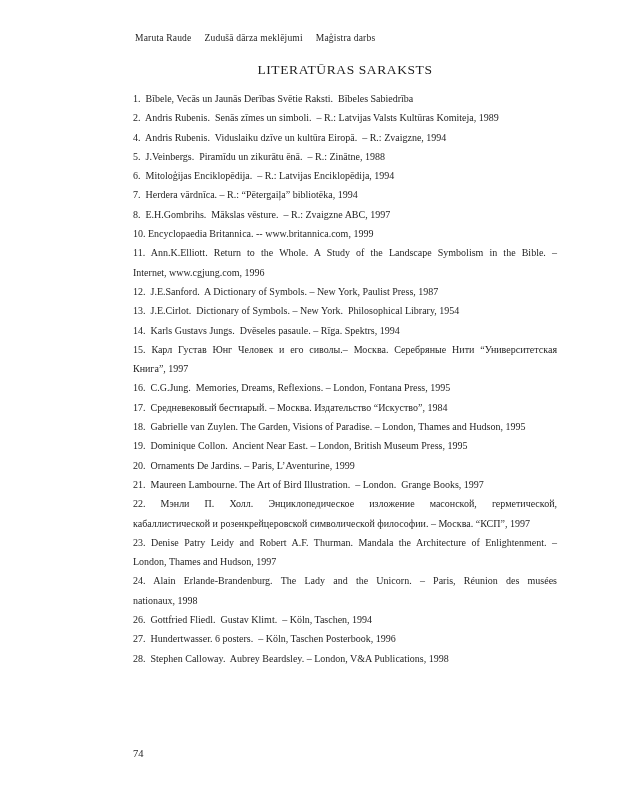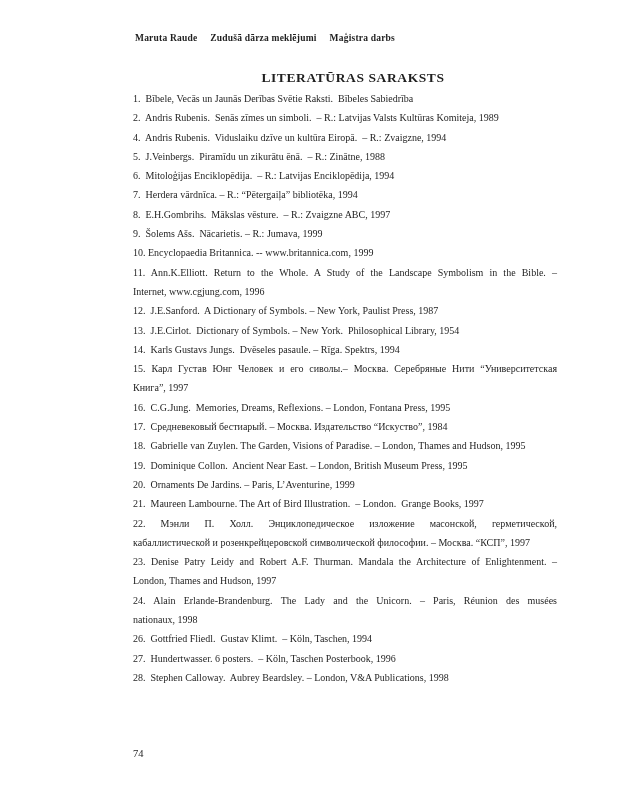--- a/index.html
+++ b/index.html
@@ -16,31 +16,30 @@
     color: #1f1f1f;
     overflow: hidden;
   }
   .header {
     position: absolute;
     left: 135px;
     top: 33px;
     font-size: 9.5px;
     letter-spacing: 0.2px;
     white-space: nowrap;
-    font-weight: bold;
   }
   .header span { margin-right: 13px; }
   .title {
     position: absolute;
     left: 133px;
     top: 62px;
     width: 424px;
-    margin: 8px;
+    margin: 0;
     font-size: 13.5px;
-    font-weight: bold;
+    font-weight: normal;
     letter-spacing: 0.6px;
     text-align: center;
     white-space: nowrap;
   }
   .list {
     position: absolute;
     left: 133px;
     top: 89px;
     width: 424px;
     font-size: 10px;
@@ -90,23 +89,20 @@
         <div class="line">5.  J.Veinbergs.  Piramīdu un zikurātu ēnā.  – R.: Zinātne, 1988</div>
       </div>
       <div class="entry">
         <div class="line">6.  Mitoloģijas Enciklopēdija.  – R.: Latvijas Enciklopēdija, 1994</div>
       </div>
       <div class="entry">
         <div class="line">7.  Herdera vārdnīca. – R.: “Pētergaiļa” bibliotēka, 1994</div>
       </div>
       <div class="entry">
         <div class="line">8.  E.H.Gombrihs.  Mākslas vēsture.  – R.: Zvaigzne ABC, 1997</div>
-      </div>
-      <div class="entry">
-        <div class="line">9.  Šolems Ašs.  Nācarietis. – R.: Jumava, 1999</div>
       </div>
       <div class="entry">
         <div class="line">10. Encyclopaedia Britannica. -- www.britannica.com, 1999</div>
       </div>
       <div class="entry">
         <div class="line just">11.  Ann.K.Elliott.  Return to the Whole.  A Study of the Landscape Symbolism in the Bible. –</div>
         <div class="line">Internet, www.cgjung.com, 1996</div>
       </div>
       <div class="entry">
         <div class="line">12.  J.E.Sanford.  A Dictionary of Symbols. – New York, Paulist Press, 1987</div>

